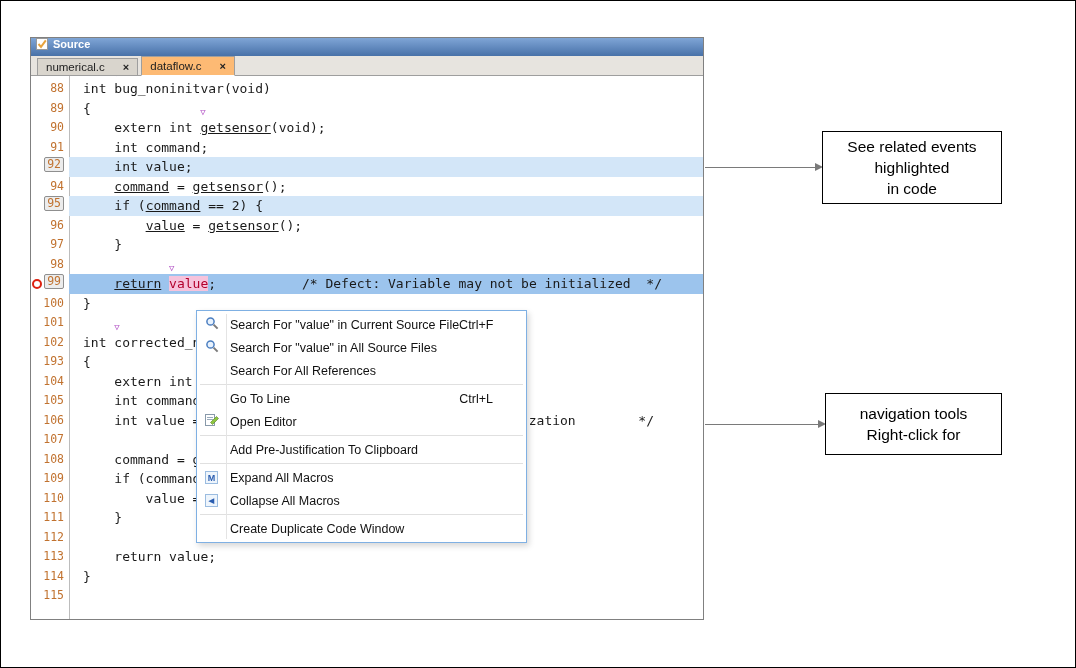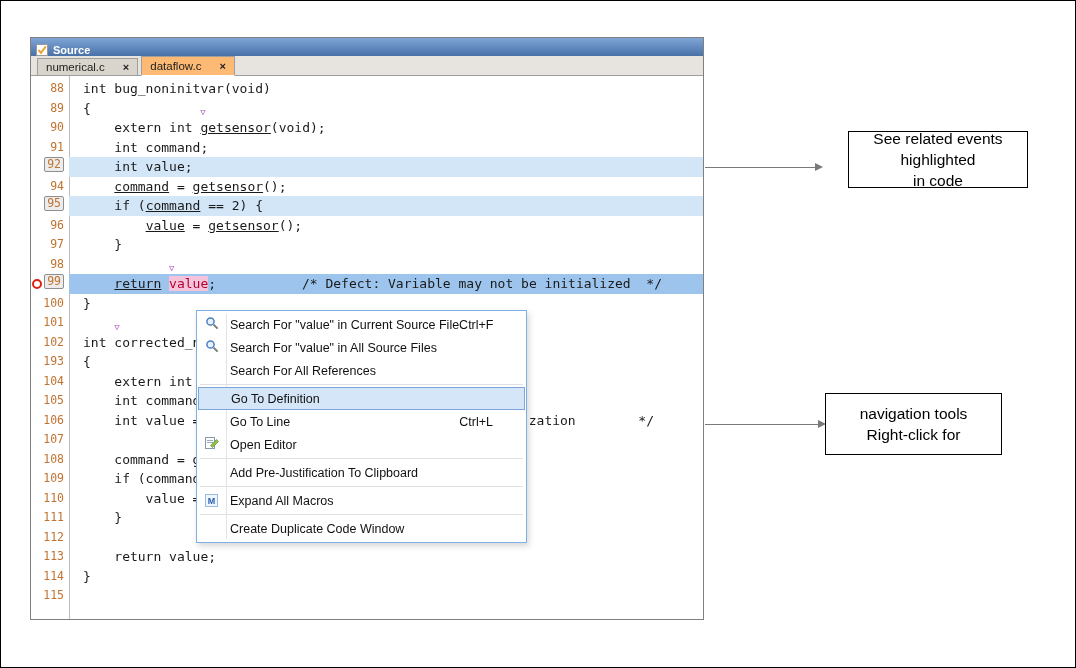--- a/index.html
+++ b/index.html
@@ -2,21 +2,21 @@
 <html style="--titlebar-top: #7fa5d6; --titlebar-bottom: #4871a8; --hl-light: #d3e6f8; --hl-strong: #9cc4ed; --pink-bg: #f6c3dc; --pink-text: #b2002d; --lnum: #c1722f; --menu-border: #7fb0e3; --menu-selected-bg: #d4e6f8; --menu-selected-border: #7da7d9; --marker-purple: #b14fc4; --defect-red: #dd2211; --arrow-gray: #7a7a7a;"><head>
 <meta charset="utf-8">
 <style>
   *{margin:0;padding:0;box-sizing:border-box}
   html,body{width:1076px;height:668px}
   body{position:relative;background:#fff;font-family:"Liberation Sans",sans-serif;overflow:hidden}
   #frame{position:absolute;inset:0;border:1px solid #000;pointer-events:none}
 
   
   #src-window{position:absolute;left:30px;top:37px;width:674px;height:583px;border:1px solid #808080;background:#fff;display:flex;flex-direction:column}
-  #titlebar{height:18px;flex:none;background:linear-gradient(180deg,var(--titlebar-top),var(--titlebar-bottom));display:flex;align-items:flex-end;padding:0 5px;gap:5px}
+  #titlebar{height:18px;flex:none;background:linear-gradient(180deg,var(--titlebar-top),var(--titlebar-bottom));display:flex;align-items:flex-start;padding:0 5px;gap:5px}
   #titlebar .title{color:#fff;font-size:11px;font-weight:bold}
   #tabbar{height:20px;flex:none;background:#e7e4df;border-bottom:1px solid #9e9e9e;display:flex;align-items:flex-end;padding-left:6px}
   .tab{display:flex;align-items:center;gap:18px;font-size:11.5px;color:#222;padding:0 8px;border:1px solid #9e9e9e;border-bottom:none;background:#d9d5cd;height:17px;margin-right:3px}
   .tab.active{background:#fdba74;height:20px;margin-bottom:-1px;border-bottom:1px solid #fff}
   .tab .close{font-size:11px;font-weight:bold;color:#222;line-height:1}
 
   
   #code-area{position:relative;flex:1;overflow:hidden;background:#fff;font-family:"DejaVu Sans Mono",monospace;font-size:13px;padding-top:3px}
   #code-area .gutter-rule{position:absolute;left:38px;top:0;bottom:0;width:1px;background:#bcbcbc;z-index:0}
   .row{display:flex;height:19.5px;line-height:19.5px;position:relative}
@@ -38,21 +38,21 @@
   .menu-item{display:flex;align-items:center;height:23px;position:relative;padding-right:6px}
   .menu-item .mi-icon{width:27px;flex:none;display:flex;justify-content:center;align-items:center}
   .menu-item .mi-label{padding-left:5px;white-space:nowrap}
   .menu-item .mi-shortcut{margin-left:auto;padding-right:26px}
   .menu-item.selected{background:var(--menu-selected-bg);border:1px solid var(--menu-selected-border)}
   .menu-sep{height:1px;background:#e0e0e0;margin:2px 2px}
   .macro-box{width:13px;height:13px;border:1px solid #9bbce0;background:#eef5fc;color:#2a5db0;font-weight:bold;font-size:9px;display:flex;align-items:center;justify-content:center;font-family:"Liberation Sans",sans-serif}
 
   
   .callout{position:absolute;border:1px solid #000;background:#fff;display:flex;flex-direction:column;justify-content:center;text-align:center;font-size:15.5px;line-height:21px;color:#000;z-index:10}
-  #callout1{left:848px;top:131px;width:180px;height:57px}
+  #callout1{left:822px;top:131px;width:180px;height:73px}
   #callout2{left:825px;top:393px;width:177px;height:62px}
   .arrow{position:absolute;height:1px;background:var(--arrow-gray);z-index:9}
   .arrow .head{position:absolute;right:-8px;top:-4px;width:0;height:0;border-left:8px solid var(--arrow-gray);border-top:4px solid transparent;border-bottom:4px solid transparent;display:block}
   #arrow1{left:705px;top:167px;width:110px}
   #arrow2{left:705px;top:424px;width:113px}
 </style>
 </head>
 <body>
 
 <div id="frame"></div>
@@ -266,24 +266,20 @@
             <line x1="8.6" y1="8.6" x2="12.6" y2="12.6" stroke="#7a7a7a" stroke-width="2"></line>
           </svg></span>
       </span>
       <span class="mi-label">Search For "value" in All Source Files</span>
     </div>
     <div class="menu-item">
       <span class="mi-icon"></span>
       <span class="mi-label">Search For All References</span>
     </div>
     <div class="menu-sep"></div>
-    <div class="menu-item selected">
-      <span class="mi-icon"></span>
-      <span class="mi-label">Go To Definition</span>
-    </div>
     <div class="menu-item">
       <span class="mi-icon"></span>
       <span class="mi-label">Go To Line</span>
       <span class="mi-shortcut">Ctrl+L</span>
     </div>
     <div class="menu-item">
       <span class="mi-icon">
         <span><svg width="14" height="14" viewBox="0 0 14 14">
             <rect x="0.5" y="1.5" width="9" height="11" fill="#fff" stroke="#8899aa"></rect>
             <rect x="2" y="4" width="6" height="1" fill="#99aabb"></rect>
@@ -297,20 +293,26 @@
     <div class="menu-item">
       <span class="mi-icon"></span>
       <span class="mi-label">Add Pre-Justification To Clipboard</span>
     </div>
     <div class="menu-sep"></div>
     <div class="menu-item">
       <span class="mi-icon">
         <span class="macro-box">M</span>
       </span>
       <span class="mi-label">Expand All Macros</span>
+    </div>
+    <div class="menu-item">
+      <span class="mi-icon">
+        <span class="macro-box" style="font-size: 7px;">◀</span>
+      </span>
+      <span class="mi-label">Collapse All Macros</span>
     </div>
     <div class="menu-sep"></div>
     <div class="menu-item">
       <span class="mi-icon"></span>
       <span class="mi-label">Create Duplicate Code Window</span>
     </div>
   </div>
 
 <div class="arrow" id="arrow1">
     <span class="head"></span>

